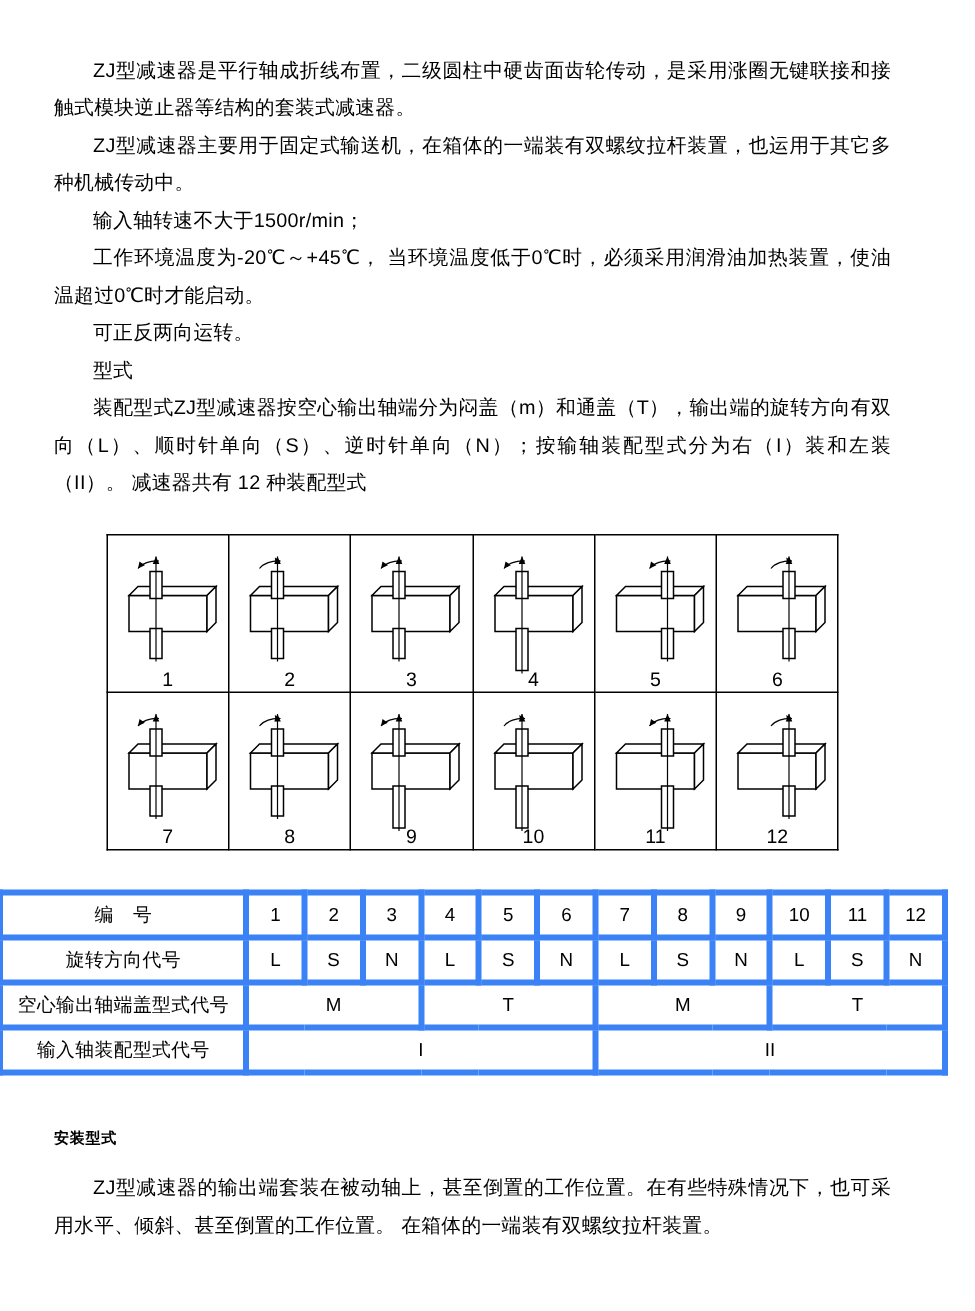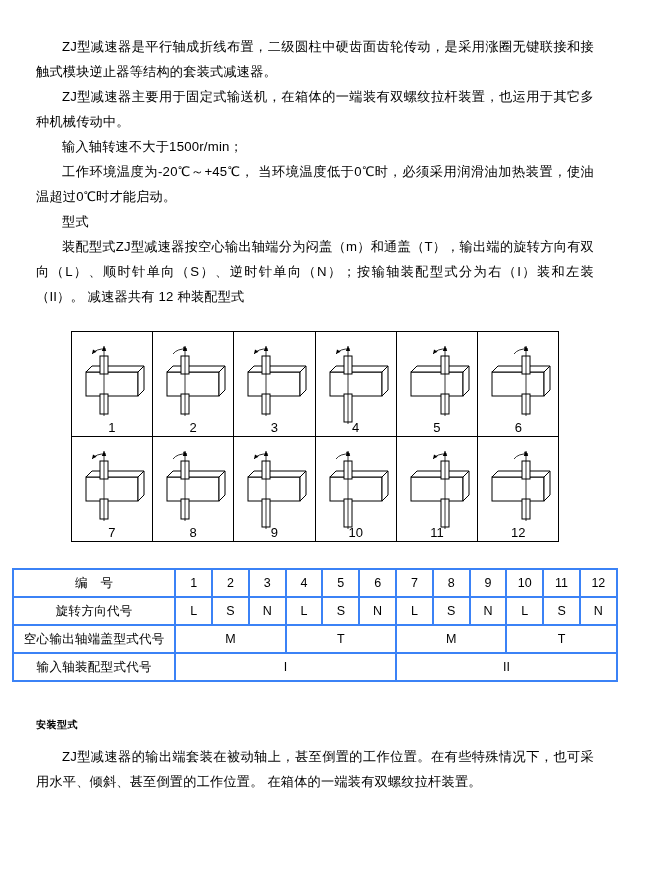--- a/index.html
+++ b/index.html
@@ -84,21 +84,21 @@
     display: flex;
     justify-content: center;
   }
   table.datatbl {
     border-collapse: collapse;
     table-layout: fixed;
     width: 578px;
     font-size: 12.5px;
   }
   table.datatbl td {
-    border: 2px solid #3b82f6;
+    border: 4px solid #3b82f6;
     height: 26px;
     text-align: center;
     vertical-align: middle;
     padding: 0;
   }
   table.datatbl td.rowhead {
     width: 160px;
     font-size: 12.5px;
     letter-spacing: 0.3px;
   }
@@ -116,20 +116,21 @@
 </style>
 </head>
 <body>
 
 <div class="page">
 
   <p class="para indent">ZJ型减速器是平行轴成折线布置，二级圆柱中硬齿面齿轮传动，是采用涨圈无键联接和接触式模块逆止器等结构的套装式减速器。</p>
   <p class="para indent">ZJ型减速器主要用于固定式输送机，在箱体的一端装有双螺纹拉杆装置，也运用于其它多种机械传动中。</p>
   <p class="para indent">输入轴转速不大于1500r/min；</p>
   <p class="para indent">工作环境温度为-20℃～+45℃，  当环境温度低于0℃时，必须采用润滑油加热装置，使油温超过0℃时才能启动。</p>
+  <p class="para indent">可正反两向运转。</p>
   <p class="para indent">型式</p>
   <p class="para indent">装配型式ZJ型减速器按空心输出轴端分为闷盖（m）和通盖（T），输出端的旋转方向有双向（L）、顺时针单向（S）、逆时针单向（N）；按输轴装配型式分为右（I）装和左装（II）。 减速器共有 12 种装配型式</p>
 
   <div class="fig-wrap">
     <table class="figgrid">
       <tbody>
           <tr>
         <td>
           <div class="unit">
             <svg width="80" height="100" viewBox="0 0 80 100">

